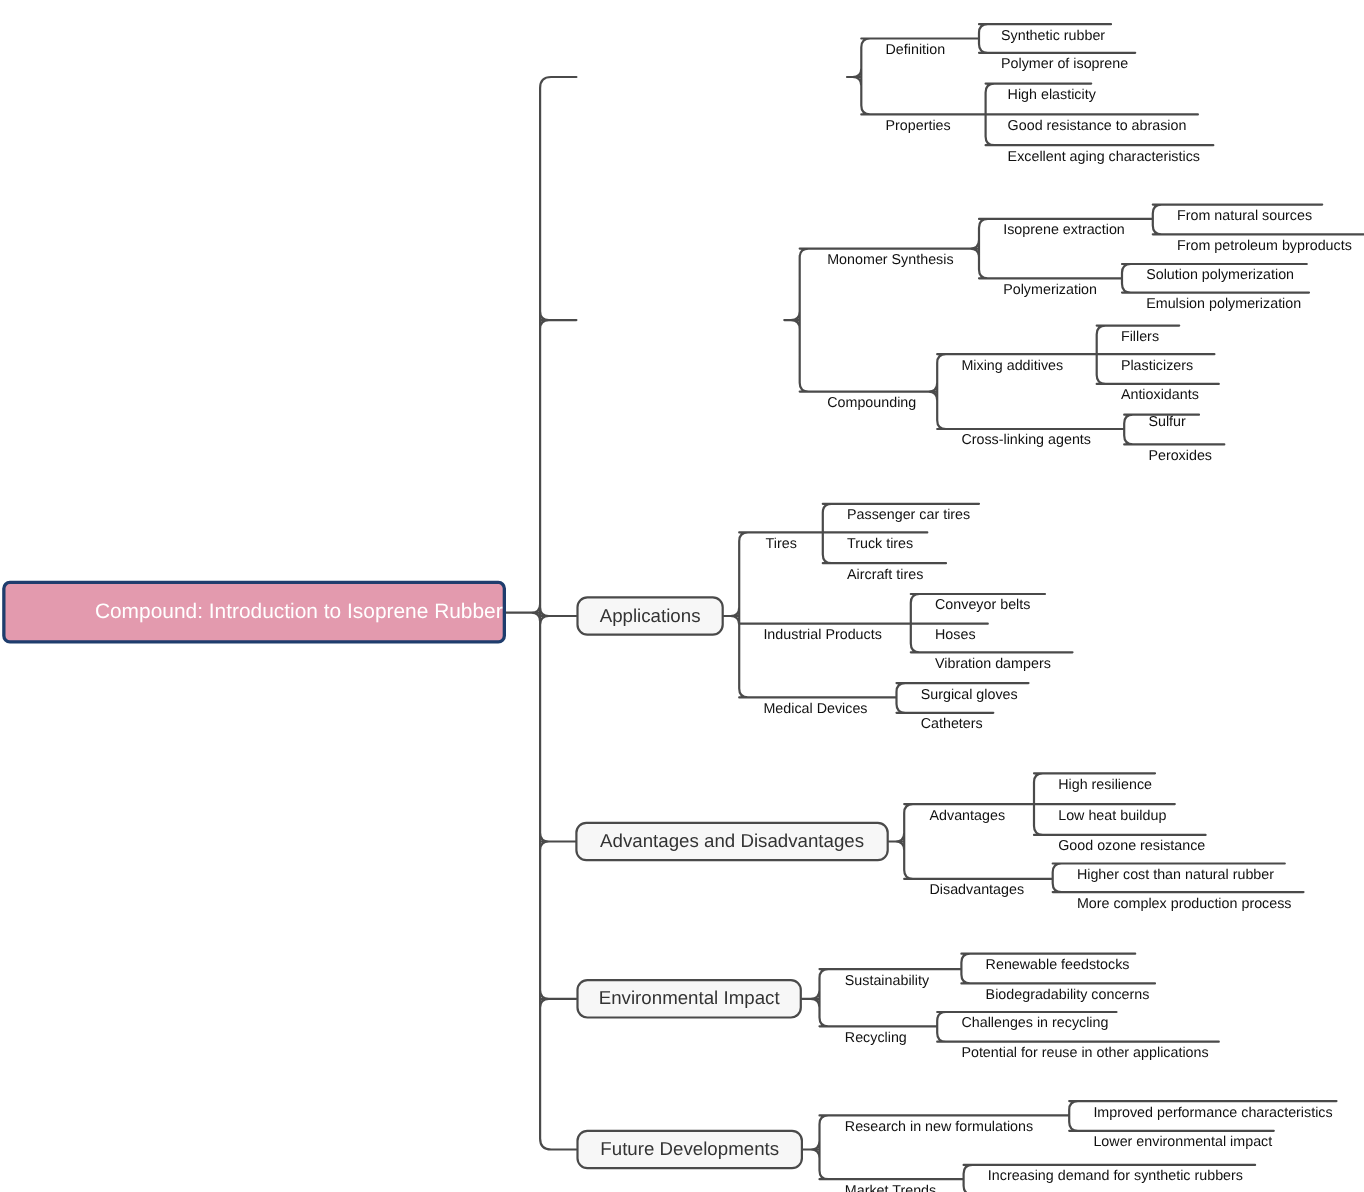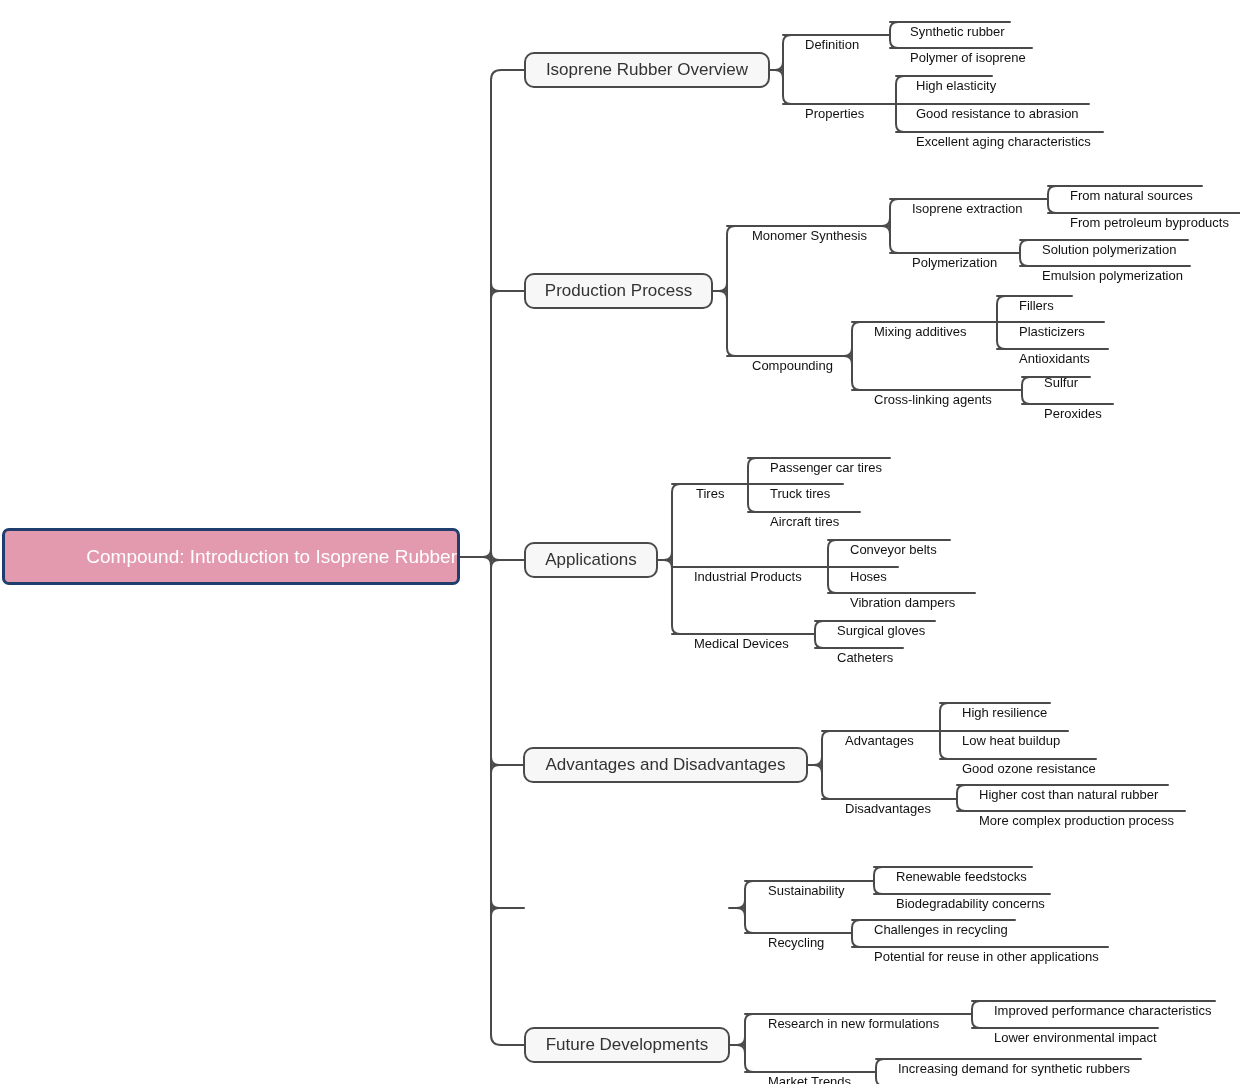--- a/index.html
+++ b/index.html
@@ -116,31 +116,28 @@
       M 980 1001 Q 972 1001 972 1009 V 1020 Q 972 1028 980 1028
       M 972 1001 H 1215  M 972 1028 H 1158
       M 884 1059 Q 876 1059 876 1067 V 1078 Q 876 1086 884 1086
       M 876 1059 H 1141  M 876 1086 H 1155"></path>
   </svg>
 
   <div class="rootbox" style="left:2px;top:528px;width:458px;height:57px;">
     <span>Compound: Introduction to Isoprene Rubber</span>
   </div>
 
-  <div class="bbox" style="left:524px;top:52px;width:246px;height:36px;">
-    <span>Isoprene Rubber Overview</span>
-  </div>
-  <div class="bbox" style="left:524px;top:273px;width:189px;height:36px;">
-    <span>Production Process</span>
-  </div>
   <div class="bbox" style="left:524px;top:542px;width:134px;height:36px;">
     <span>Applications</span>
   </div>
   <div class="bbox" style="left:523px;top:747px;width:285px;height:36px;">
     <span>Advantages and Disadvantages</span>
+  </div>
+  <div class="bbox" style="left:524px;top:890px;width:205px;height:36px;">
+    <span>Environmental Impact</span>
   </div>
   <div class="bbox" style="left:524px;top:1027px;width:206px;height:36px;">
     <span>Future Developments</span>
   </div>
 
   <span class="leaf" style="left:805px;top:17px;">Definition</span>
   <span class="leaf" style="left:910px;top:4px;">Synthetic rubber</span>
   <span class="leaf" style="left:910px;top:30px;">Polymer of isoprene</span>
   <span class="leaf" style="left:805px;top:86px;">Properties</span>
   <span class="leaf" style="left:916px;top:58px;">High elasticity</span>

